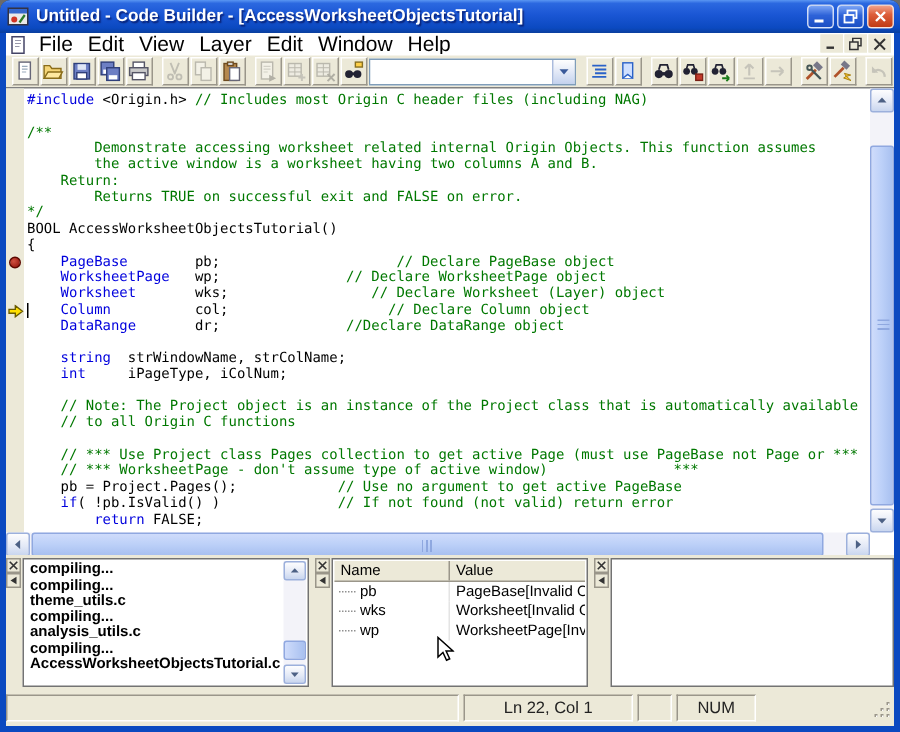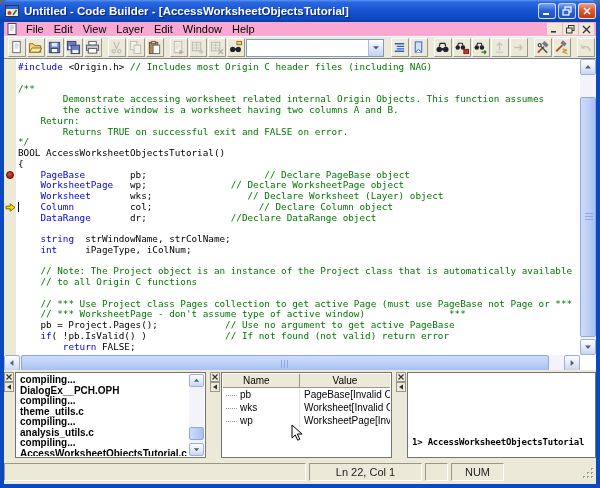--- a/index.html
+++ b/index.html
@@ -12,21 +12,21 @@
     background:linear-gradient(180deg,#5a96f2 0%,#2b68e0 10%,#1a56d4 45%,#0b49c0 85%,#0a3f9e 100%);
     display:flex;align-items:center;padding:0 4px;}
   .app-icon{width:16px;height:16px;margin-right:4px;flex:0 0 auto;}
   .title-text{color:#fff;font-weight:bold;font-size:11.5px;text-shadow:1px 1px 1px rgba(0,0,60,.6);white-space:nowrap;}
   .win-buttons{margin-left:auto;display:flex;gap:2px;}
   .wbtn{width:18px;height:16px;border-radius:3px;border:1px solid rgba(255,255,255,.75);display:flex;align-items:center;justify-content:center;
     background:linear-gradient(180deg,#7ba4f5,#2d62d8 45%,#1c4fc4);}
   .wbtn.close{background:linear-gradient(180deg,#f0a088,#dd5f3b 40%,#c03a14);}
 
   
-  .menubar{position:absolute;left:4px;top:22px;width:592px;height:14px;background:#f9a8d4;display:flex;align-items:center;font-size:11px;color:#000;}
+  .menubar{position:absolute;left:4px;top:22px;width:592px;height:14px;background:#ffffff;display:flex;align-items:center;font-size:14px;color:#000;}
   .mdi-icon{width:12px;height:12px;margin:0 3px 0 2px;}
   .menu-item{padding:0 5px;height:14px;line-height:14px;cursor:default;}
   .mdi-buttons{margin-left:auto;display:flex;align-items:center;gap:1px;padding-right:2px;}
   .mdibtn{width:15px;height:12px;display:flex;align-items:center;justify-content:center;background:#ECE9D8;border:1px solid #ECE9D8;}
 
   
   .toolbar{position:absolute;left:4px;top:36px;width:592px;height:22px;background:#ECE9D8;border-top:1px solid #fff;
     display:flex;align-items:center;padding-left:3px;overflow:hidden;}
   .tb-btn{width:18px;height:19px;margin:0 .5px;background:#ECE9D8;border:1px solid;border-color:#fff #9a968a #9a968a #fff;
     display:flex;align-items:center;justify-content:center;flex:0 0 auto;}
@@ -74,23 +74,23 @@
 
   .out-list{position:absolute;left:1px;top:1px;right:17px;bottom:1px;overflow:hidden;padding:1px 0 0 3px;
     font-size:10px;font-weight:bold;line-height:10.5px;white-space:nowrap;}
   .out-line{height:10.5px;}
   .mini-vscroll{position:absolute;top:1px;right:1px;width:15px;bottom:1px;background:#f3f3f9;}
   .msc-btn{position:absolute;left:0;width:15px;height:13px;background:linear-gradient(180deg,#fdfdfe,#e2e8f6 60%,#c9d6ef);border:1px solid #9cb0dc;border-radius:2px;display:flex;align-items:center;justify-content:center;}
   .msc-thumb{position:absolute;left:0;width:15px;height:13px;background:linear-gradient(90deg,#cfdcfb,#a8c0f0);border:1px solid #90a8e0;border-radius:2px;}
 
   .watch-table{position:absolute;left:1px;top:1px;right:1px;bottom:1px;font-size:10px;}
   .watch-head{display:flex;height:14px;background:#ECE9D8;border-bottom:1px solid #9a968a;}
-  .watch-head .hc{padding:1px 20px;border-right:1px solid #9a968a;}
+  .watch-head .hc{padding:1px 4px;border-right:1px solid #9a968a;}
   .hc.c-name{width:77px;}
-  .hc.c-val{flex:1;border-right:0;text-align:center;}
+  .hc.c-val{flex:1;border-right:0;}
   .watch-row{display:flex;height:13px;line-height:13px;white-space:nowrap;align-items:flex-end;}
   .watch-row .nc{width:77px;border-right:1px solid #e4e4e4;overflow:hidden;padding-left:3px;}
   .watch-row .vc{flex:1;overflow:hidden;padding-left:4px;}
   .tree-dash{display:inline-block;width:11px;height:1px;border-top:1px dotted #909090;vertical-align:middle;margin-right:3px;}
 
   .cmd-box{position:absolute;left:5px;top:2px;right:4px;height:57px;background:#fff;border:1px solid #555;
     font-family:"DejaVu Sans Mono",monospace;font-size:9px;font-weight:bold;letter-spacing:-.2px;}
   .cmd-input-text{position:absolute;left:2px;top:1px;right:14px;white-space:nowrap;overflow:hidden;}
   .cmd-box-scroll{position:absolute;right:0;top:0;width:12px;height:100%;background:#f3f3f9;border-left:1px solid #c0c8dc;}
   .cmd-history{position:absolute;left:4px;top:64px;right:0;height:20px;overflow:hidden;
@@ -396,21 +396,20 @@
           </div>
         <div class="strip-btn" style="top:10px">
             <svg width="6" height="6" viewBox="0 0 6 6">
               <path d="M5 0.5L1 3l4 2.5z" fill="#333"></path>
             </svg>
           </div>
       </div>
       <div class="pane-content">
         <div class="out-list" id="out-list">
             <div class="out-line">compiling...</div>
-            <div class="out-line">DialogEx__PCH.OPH</div>
             <div class="out-line">compiling...</div>
             <div class="out-line">theme_utils.c</div>
             <div class="out-line">compiling...</div>
             <div class="out-line">analysis_utils.c</div>
             <div class="out-line">compiling...</div>
             <div class="out-line">AccessWorksheetObjectsTutorial.c</div>
           </div>
         <div class="mini-vscroll">
           <div class="msc-btn" style="top:0">
               <svg width="7" height="7" viewBox="0 0 8 8">
@@ -471,23 +470,20 @@
               <path d="M0.5 0.5l5 5M5.5 0.5l-5 5" stroke="#333" stroke-width="1.1"></path>
             </svg>
           </div>
         <div class="strip-btn" style="top:10px">
             <svg width="6" height="6" viewBox="0 0 6 6">
               <path d="M5 0.5L1 3l4 2.5z" fill="#333"></path>
             </svg>
           </div>
       </div>
       <div class="pane-content">
-        <div class="cmd-history" id="cmd-history">
-            <div>1&gt; AccessWorksheetObjectsTutorial</div>
-          </div>
       </div>
     </div>
   </div>
 
   <div class="statusbar">
     <div class="sb-panel" style="left:0;width:302px"></div>
     <div class="sb-panel" style="left:305px;width:113px">Ln 22, Col 1</div>
     <div class="sb-panel" style="left:421px;width:23px"></div>
     <div class="sb-panel" style="left:447px;width:53px">NUM</div>
     <svg class="sb-grip" viewBox="0 0 14 14">

